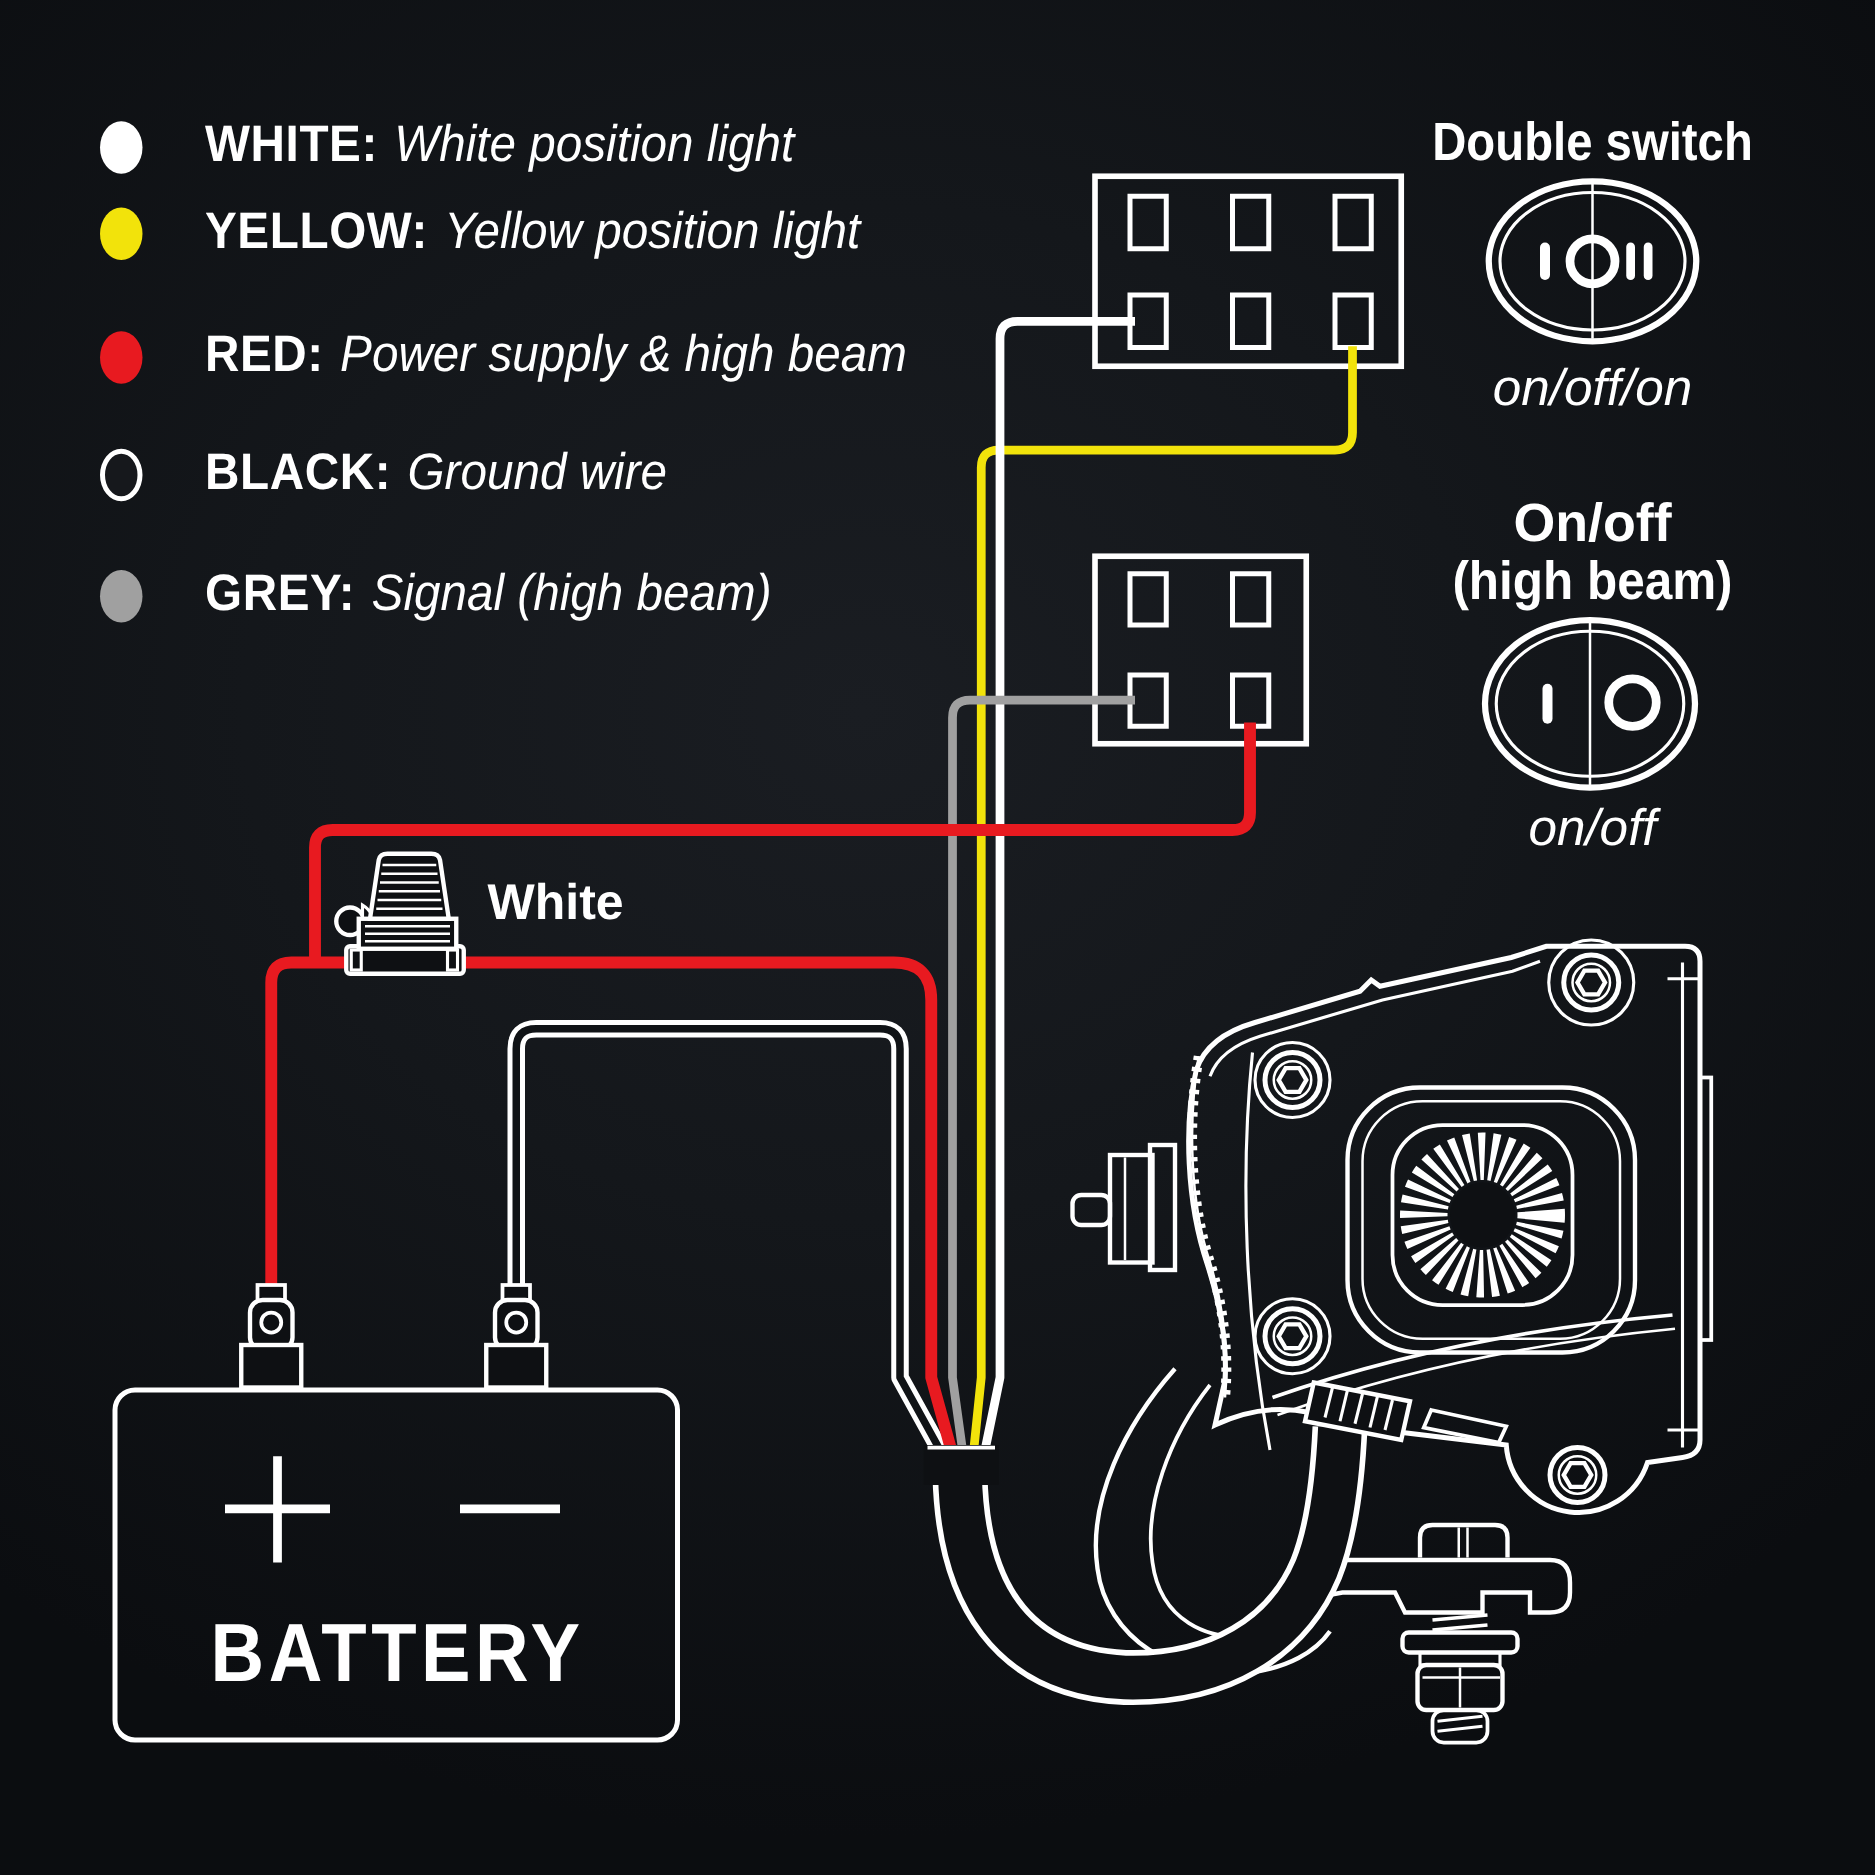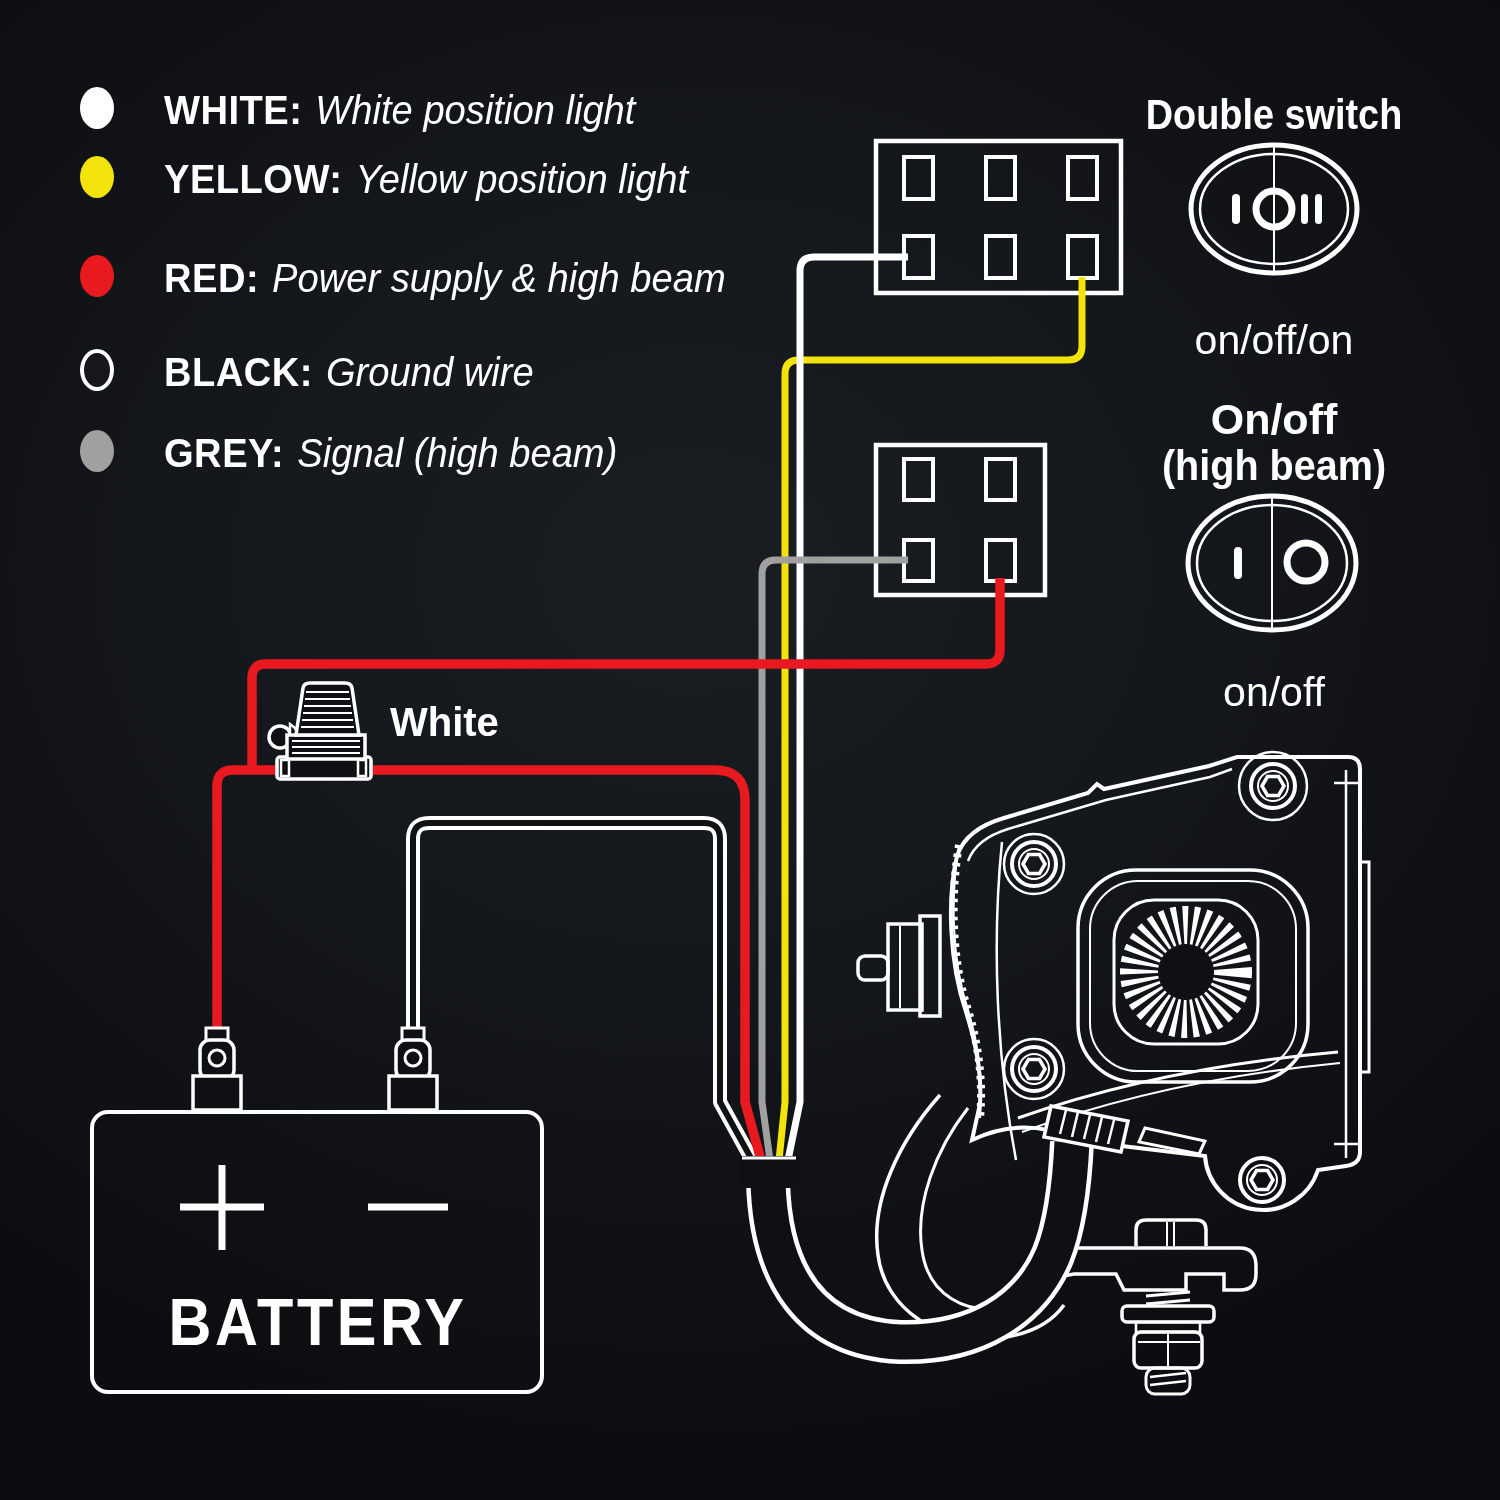--- a/index.html
+++ b/index.html
@@ -4,30 +4,30 @@
 <style>
   html,body{margin:0;padding:0;}
   body{
     width:1500px;height:1500px;position:relative;overflow:hidden;
     background:radial-gradient(ellipse 1100px 900px at 46% 38%, #1a1d22 0%, #14171b 45%, #0b0d10 100%);
     font-family:"Liberation Sans", sans-serif;
     color:#ffffff;
   }
   svg{position:absolute;left:0;top:0;}
   
-  .lg-row{position:absolute;left:80px;height:52px;display:flex;align-items:flex-start;}
+  .lg-row{position:absolute;left:80px;height:52px;display:flex;align-items:flex-end;}
   .dot{width:34px;height:42px;border-radius:50%;flex:0 0 auto;}
   .dot.ring{width:26px;height:34px;border:4px solid #fff;background:#16181c;}
   .lg-text{margin-left:50px;font-size:41px;white-space:nowrap;transform:scaleX(.93);transform-origin:left center;}
   .lg-text b{font-weight:700;letter-spacing:.5px;}
   .lg-text i{font-style:italic;font-weight:400;margin-left:14px;}
   
   .ctr{position:absolute;left:1064px;width:420px;text-align:center;white-space:nowrap;}
   .ttl{font-size:43px;font-weight:700;}
-  .cap{font-size:41px;margin-top:30px;}
+  .cap{font-size:41px;font-style:italic;}
   .cx88{transform:scaleX(.88);transform-origin:center;}
   .cx92{transform:scaleX(.92);transform-origin:center;}
   .fuse-lbl{position:absolute;left:390px;top:700px;font-size:40px;font-weight:700;}
   .batt-lbl{position:absolute;left:92px;top:1284px;width:452px;text-align:center;
             font-size:66px;font-weight:700;letter-spacing:4px;transform:scaleX(.9);transform-origin:center;}
 </style>
 </head>
 <body>
 
 <svg width="1500" height="1500" viewBox="0 0 1500 1500">
@@ -227,21 +227,21 @@
   <span class="lg-text"><b>YELLOW:</b><i>Yellow position light</i></span>
 </div>
 <div class="lg-row" style="top:255px">
   <span class="dot" style="background:#e81a20"></span>
   <span class="lg-text"><b>RED:</b><i>Power supply &amp; high beam</i></span>
 </div>
 <div class="lg-row" style="top:349px">
   <span class="dot ring"></span>
   <span class="lg-text"><b>BLACK:</b><i>Ground wire</i></span>
 </div>
-<div class="lg-row" style="top:430px">
+<div class="lg-row" style="top:446px">
   <span class="dot" style="background:#a0a0a0"></span>
   <span class="lg-text"><b>GREY:</b><i>Signal (high beam)</i></span>
 </div>
 
 <div class="ctr ttl cx88" style="top:90px">Double switch</div>
 <div class="ctr cap" style="top:287px">on/off/on</div>
 <div class="ctr ttl" style="top:395px">On/off</div>
 <div class="ctr ttl cx92" style="top:441px">(high beam)</div>
 <div class="ctr cap" style="top:639px">on/off</div>
 

